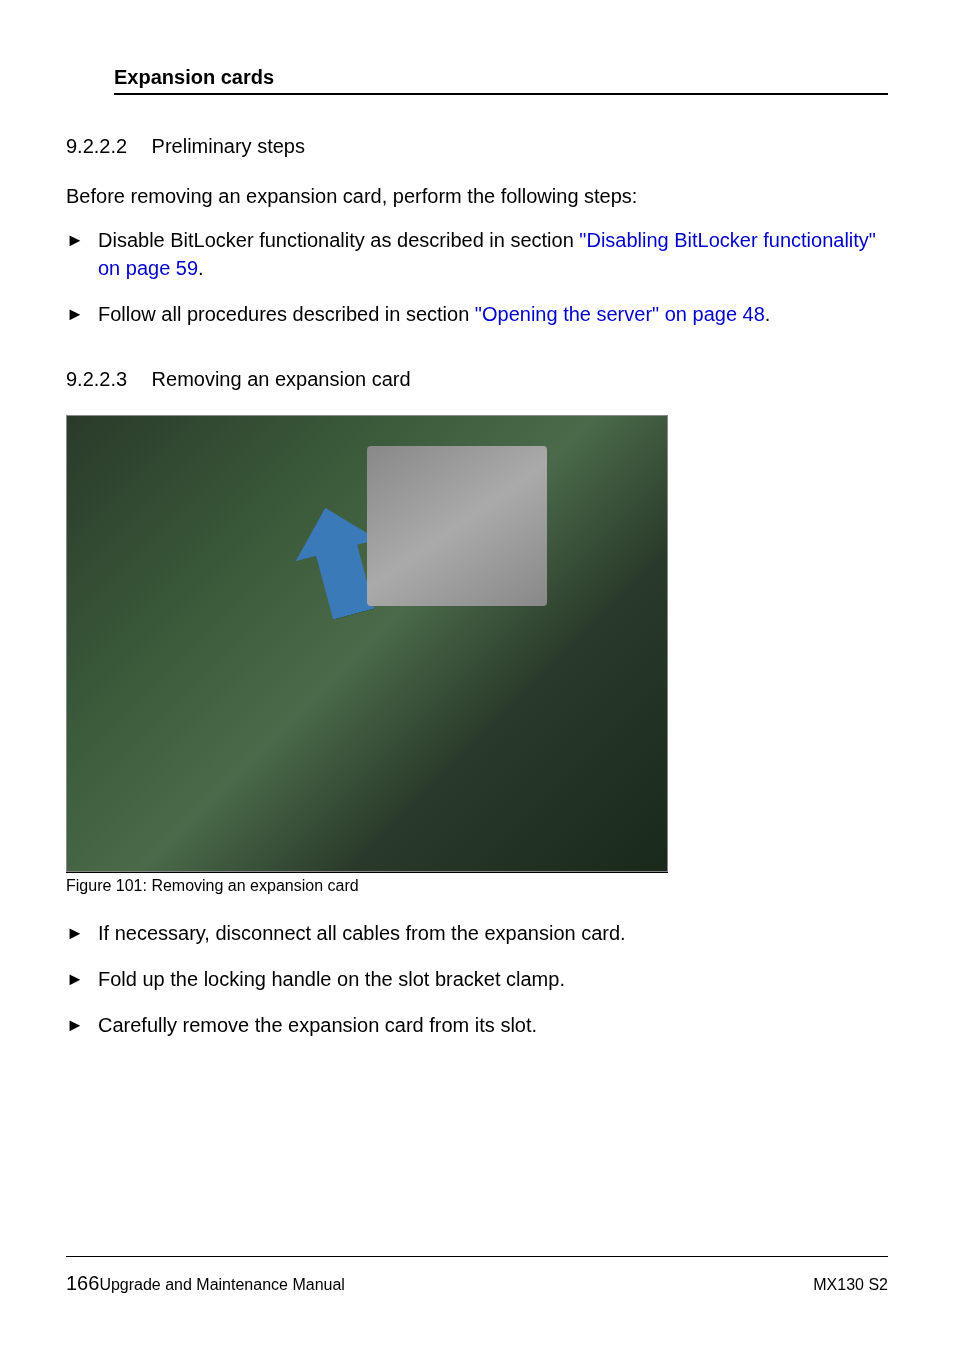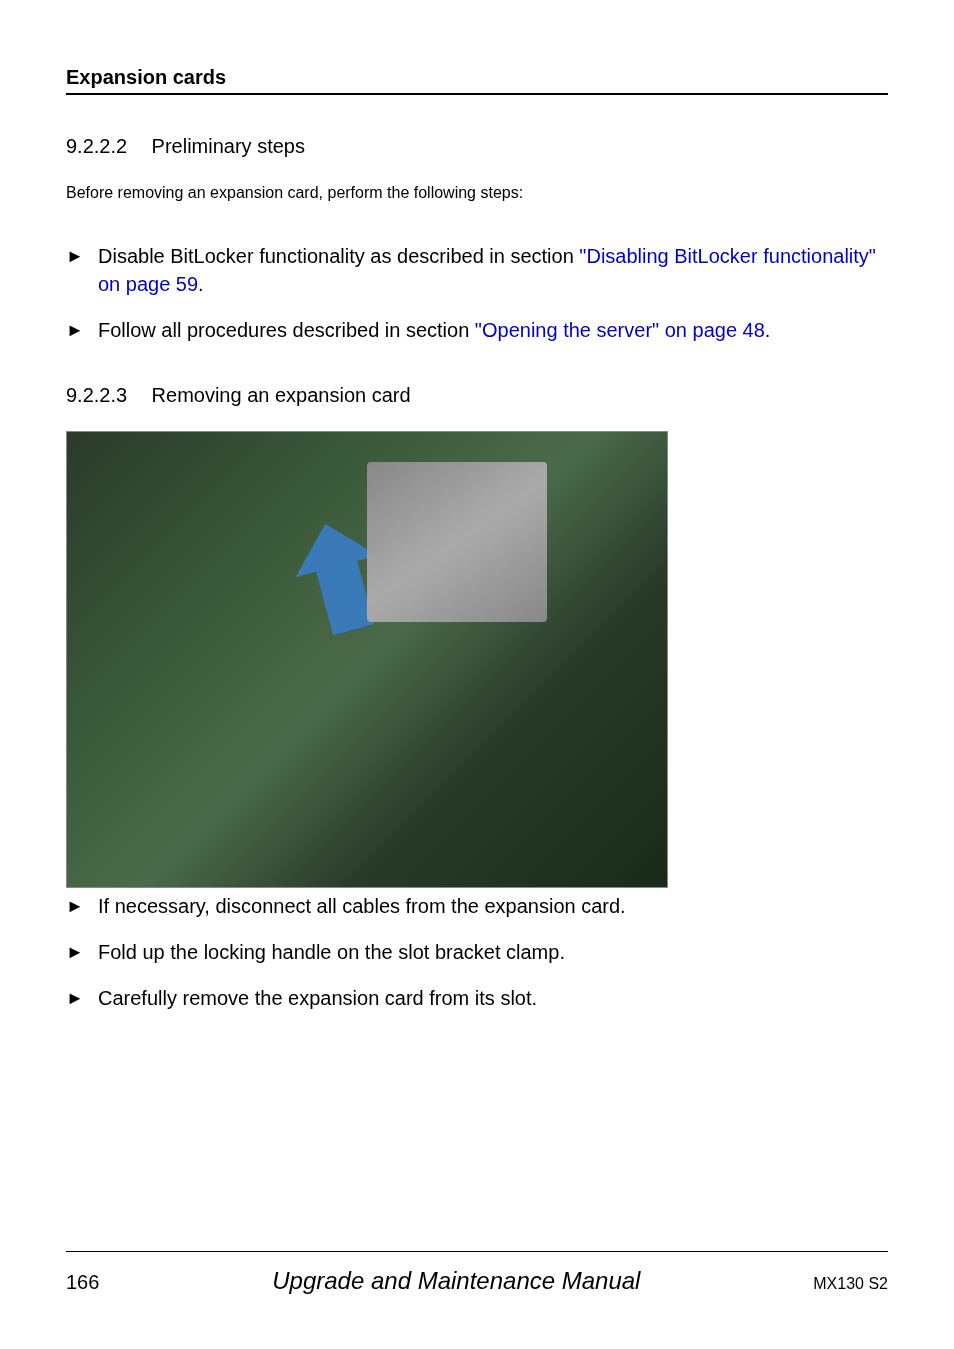--- a/index.html
+++ b/index.html
@@ -11,20 +11,21 @@
       font-family: Arial, Helvetica, sans-serif;
       width: 954px;
       height: 1349px;
       background: #ffffff;
       color: #000000;
       position: relative;
       padding: 66px 66px 0 66px;
     }
     .header-section {
       margin-bottom: 6px;
+      margin-left: 48px;
     }
     .header-title {
       font-size: 20px;
       font-weight: bold;
     }
     .header-rule {
       border: none;
       border-top: 2px solid #000;
       margin-top: 4px;
     }
@@ -32,23 +33,23 @@
       font-size: 20px;
       font-weight: normal;
       margin-top: 40px;
       margin-bottom: 24px;
     }
     .section-number {
       display: inline-block;
       width: 80px;
     }
     .body-text {
-      font-size: 16px;
+      font-size: 20px;
       line-height: 1.4;
-      margin-bottom: 38px;
+      margin-bottom: 16px;
     }
     .bullet-list {
       list-style: none;
       margin-bottom: 10px;
     }
     .bullet-item {
       display: flex;
       align-items: flex-start;
       font-size: 20px;
       line-height: 1.4;
@@ -115,24 +116,22 @@
       border-top: 1px solid #000;
       padding-top: 15px;
       display: flex;
       align-items: baseline;
       justify-content: space-between;
     }
     .footer-page {
       font-size: 20px;
     }
     .footer-title {
-      font-size: 24px;
-      text-align: center;
+      font-size: 16px;
       flex: 1;
-      font-style: italic;
     }
     .footer-model {
       font-size: 16px;
     }
   </style>
 </head>
 <body>
 
 <div class="header-section">
   <div class="header-title">Expansion cards</div>
@@ -161,20 +160,21 @@
   </li>
 </ul>
 
 <div class="section-heading">
   <span class="section-number">9.2.2.3</span>
   <span>Removing an expansion card</span>
 </div>
 
 <div class="figure-container">
   <div class="figure-image"></div>
+  <div class="figure-caption">Figure 101: Removing an expansion card</div>
 </div>
 
 <ul class="bullet-list">
   <li class="bullet-item">
     <span class="bullet-marker">►</span>
     <span class="bullet-content">If necessary, disconnect all cables from the expansion card.</span>
   </li>
   <li class="bullet-item">
     <span class="bullet-marker">►</span>
     <span class="bullet-content">Fold up the locking handle on the slot bracket clamp.</span>

